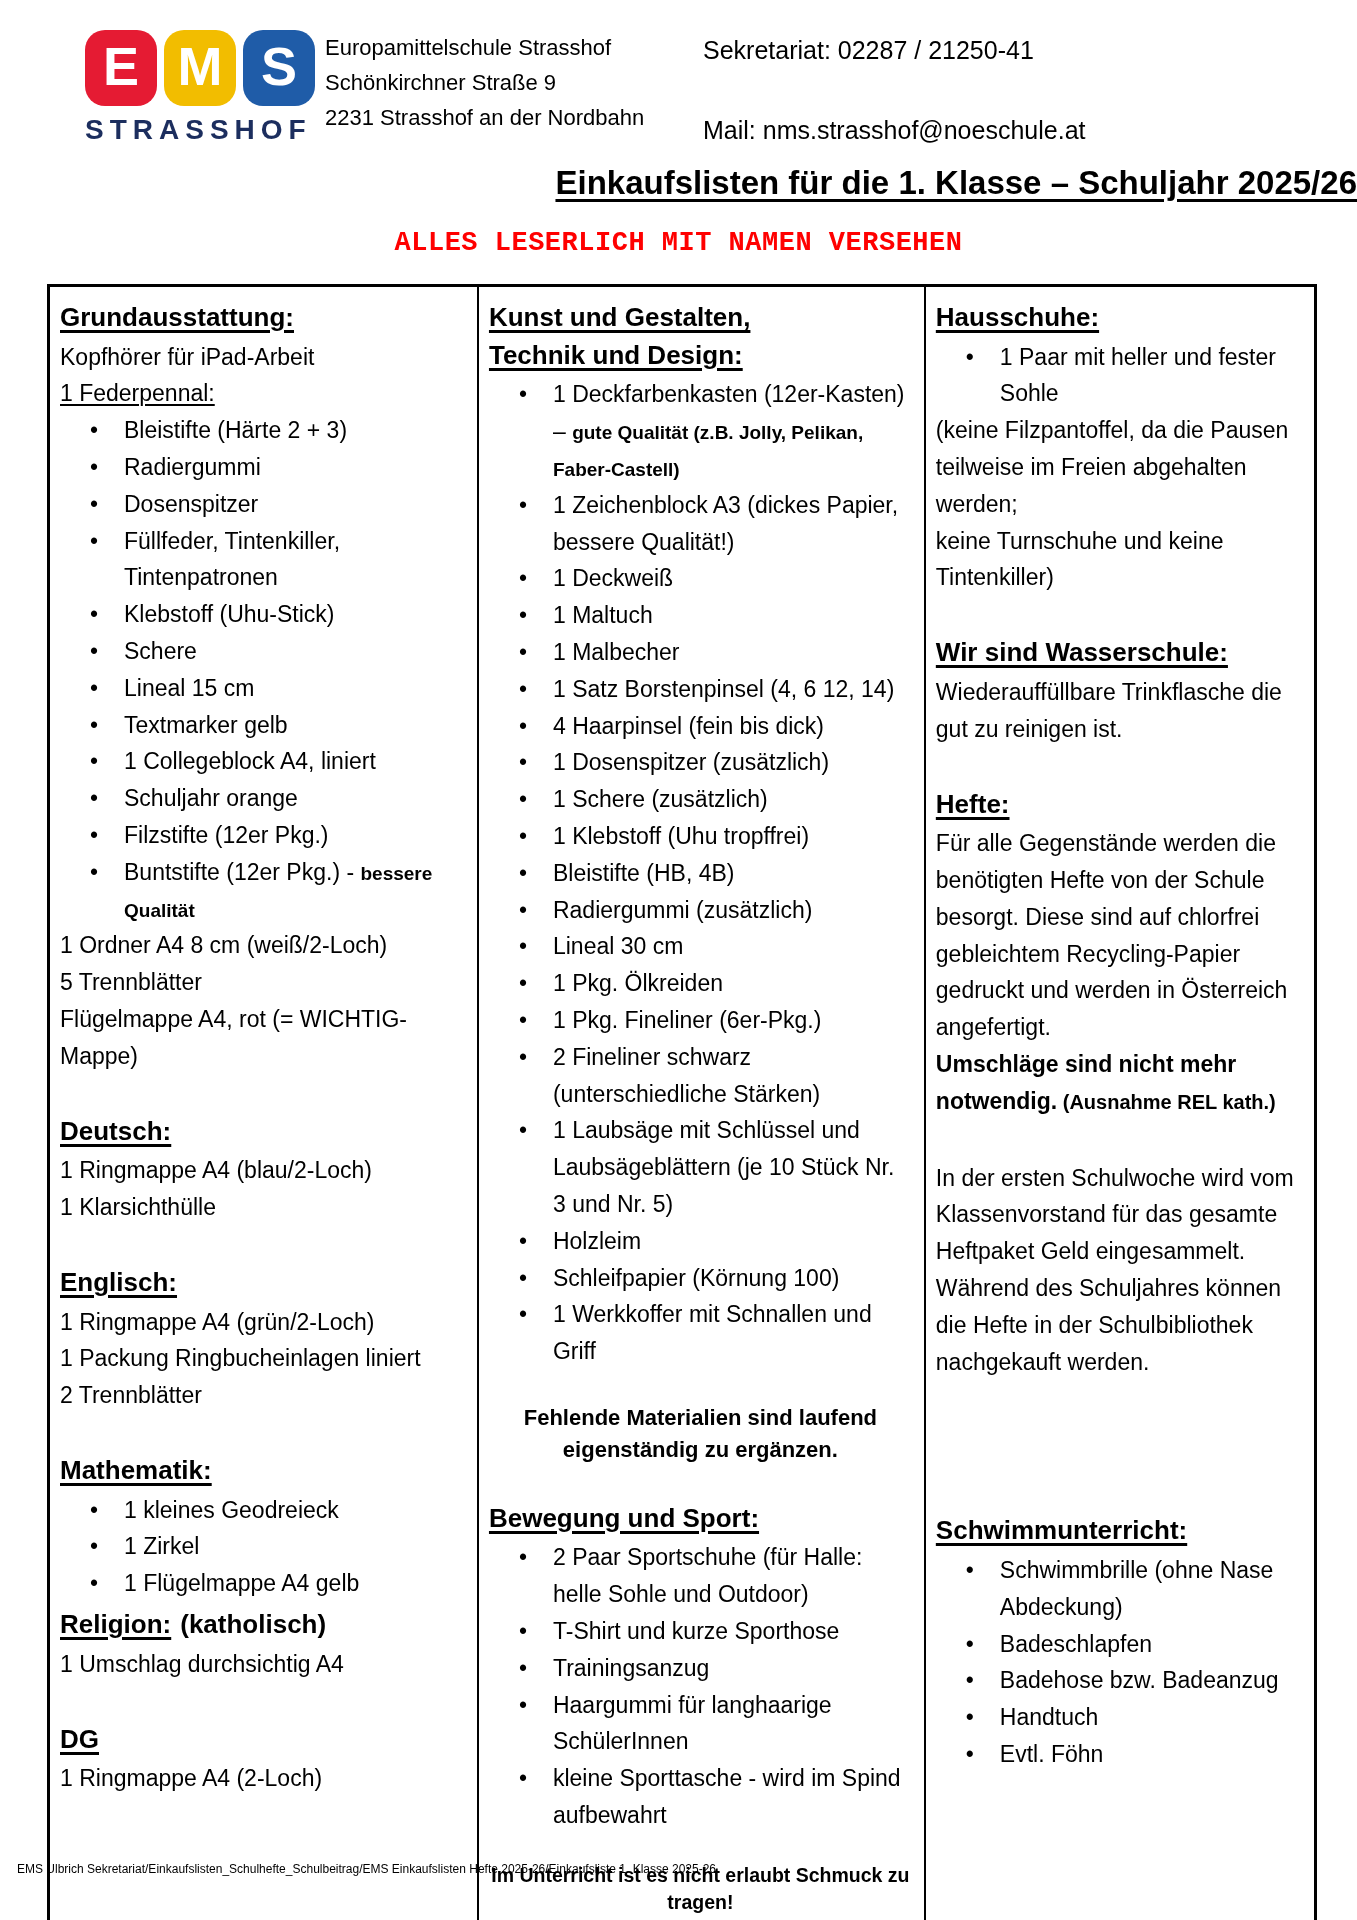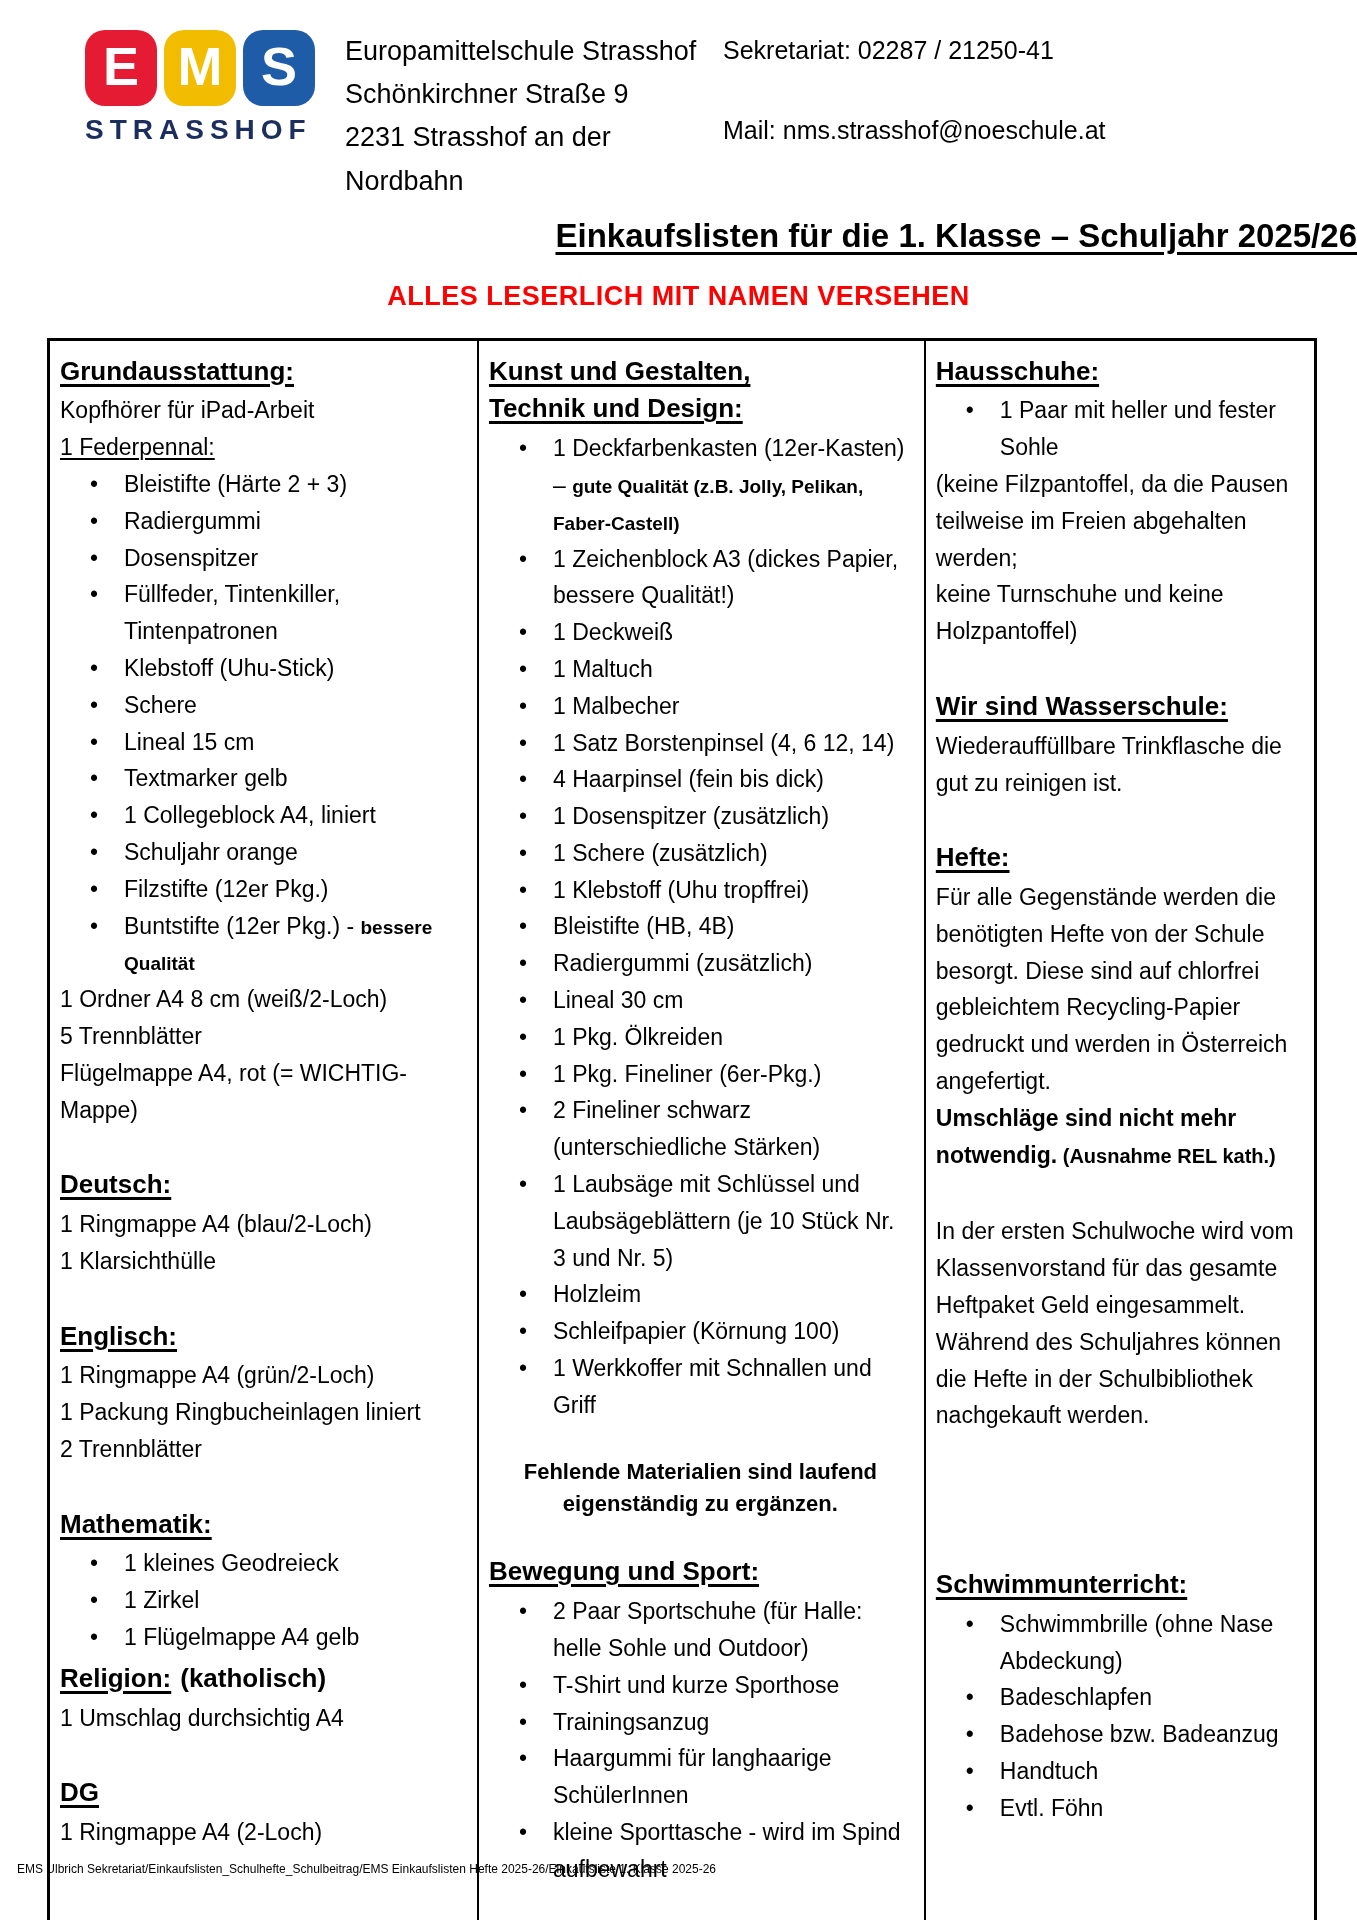--- a/index.html
+++ b/index.html
@@ -10,21 +10,21 @@
     font-family:"Liberation Sans", sans-serif;
     overflow:hidden;
   }
   
   .header{display:flex;align-items:flex-start;padding:30px 30px 0 85px;}
   .logo{width:232px;flex:0 0 auto;}
   .logo-blocks{display:flex;gap:7px;}
   .lb{width:72px;height:76px;border-radius:20px;display:flex;align-items:center;justify-content:center;}
   .lb span{color:#fff;font-weight:bold;font-size:54px;line-height:1;transform:translateY(-2px);}
   .logo-sub{margin-top:8px;font-weight:bold;font-size:28px;letter-spacing:6px;color:#1c2e5e;}
-  .addr{margin-left:28px;font-size:27px;line-height:1.6;width:372px;}
+  .addr{margin-left:8px;font-size:22px;line-height:1.6;width:372px;}
   .contact{font-size:25px;line-height:1.6;margin-left:6px;white-space:nowrap;}
   .contact .blank{height:40px;}
   
   .title{text-align:right;font-size:33px;font-weight:bold;margin-top:14px;}
   .title span{text-decoration:underline;text-decoration-thickness:3px;text-underline-offset:5px;}
   .notice{text-align:center;font-size:27px;font-weight:bold;color:#ff0000;margin-top:26px;letter-spacing:0.5px;}
   
   .supply-table{
     display:grid;grid-template-columns:431fr 449fr 390fr;
     border:3px solid #000;margin:26px 40px 0 47px;min-height:1498px;
@@ -76,21 +76,21 @@
     </div>
     <div class="contact">
       <div>Sekretariat: 02287 / 21250-41</div>
       <div class="blank"></div>
       <div>Mail: nms.strasshof@noeschule.at</div>
     </div>
   </div>
 
   <div class="title"><span>Einkaufslisten für die 1. Klasse – Schuljahr 2025/26</span></div>
 
-  <div class="notice" style="color: rgb(255, 0, 0);">ALLES LESERLICH MIT NAMEN VERSEHEN</div>
+  <div class="notice" style="color: rgb(255, 0, 0); font-family: Liberation Mono, monospace;">ALLES LESERLICH MIT NAMEN VERSEHEN</div>
 
   <div class="supply-table">
     <div class="cell" id="col-0">
         <div class="h"><span class="u">Grundausstattung:</span></div>
         <div class="txt"><span>Kopfhörer für iPad-Arbeit</span></div>
         <div class="sub">1 Federpennal:</div>
         <ul class="bl">
           <li><span>Bleistifte (Härte 2 + 3)</span></li>
           <li><span>Radiergummi</span></li>
           <li><span>Dosenspitzer</span></li>
@@ -175,21 +175,21 @@
           <div>Im Unterricht ist es nicht erlaubt Schmuck zu tragen!</div>
           <div>Zum Abkleben von Piercings ist ein Tapeband eigenständig mitzubringen.</div>
         </div>
       </div>
     <div class="cell" id="col-2">
         <div class="h"><span class="u">Hausschuhe:</span></div>
         <ul class="bl">
           <li><span>1 Paar mit heller und fester Sohle</span></li>
         </ul>
         <div class="txt"><span>(keine Filzpantoffel, da die Pausen teilweise im Freien abgehalten werden;</span></div>
-        <div class="txt"><span>keine Turnschuhe und keine Holzpantoffel)</span></div>
+        <div class="txt"><span>keine Turnschuhe und keine Tintenkiller)</span></div>
         <div class="spacer"></div>
         <div class="h"><span class="u">Wir sind Wasserschule:</span></div>
         <div class="txt"><span>Wiederauffüllbare Trinkflasche die gut zu reinigen ist.</span></div>
         <div class="spacer"></div>
         <div class="h"><span class="u">Hefte:</span></div>
         <div class="txt"><span>Für alle Gegenstände werden die benötigten Hefte von der Schule besorgt. Diese sind auf chlorfrei gebleichtem Recycling-Papier gedruckt und werden in Österreich angefertigt.</span></div>
         <div class="txt b"><span>Umschläge sind nicht mehr notwendig.</span><span class="small-suffix"> (Ausnahme REL kath.)</span></div>
         <div class="spacer" style="height: 40px;"></div>
         <div class="txt"><span>In der ersten Schulwoche wird vom Klassenvorstand für das gesamte Heftpaket Geld eingesammelt.</span></div>
         <div class="txt"><span>Während des Schuljahres können die Hefte in der Schulbibliothek nachgekauft werden.</span></div>

